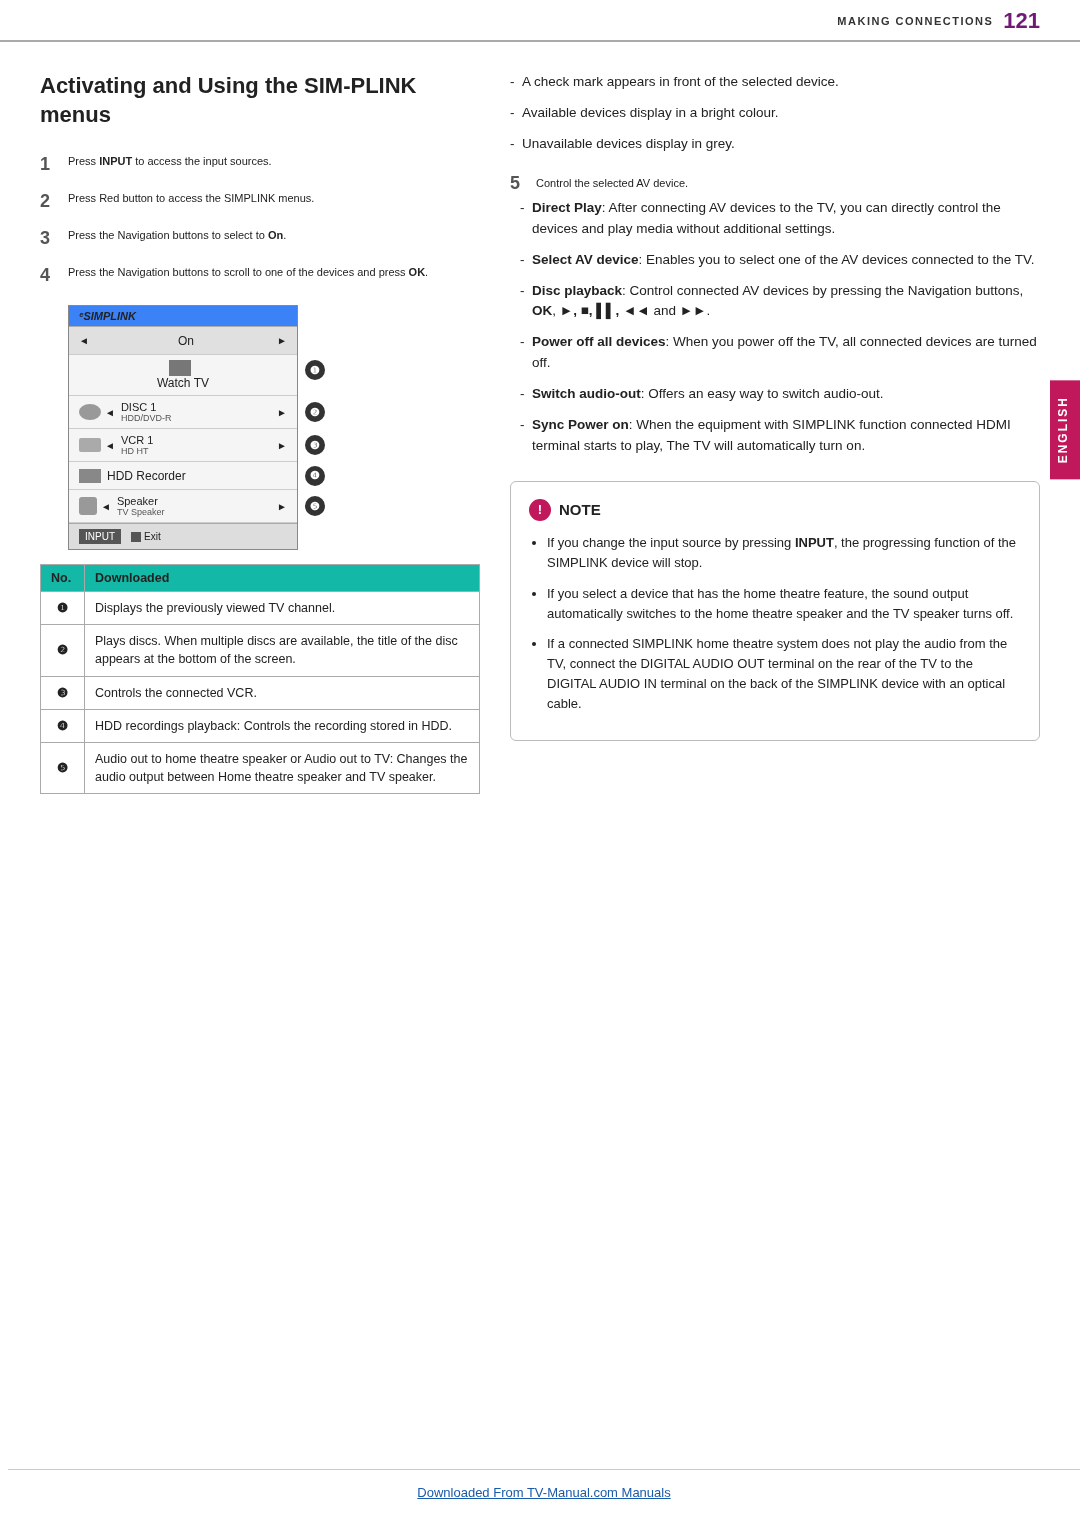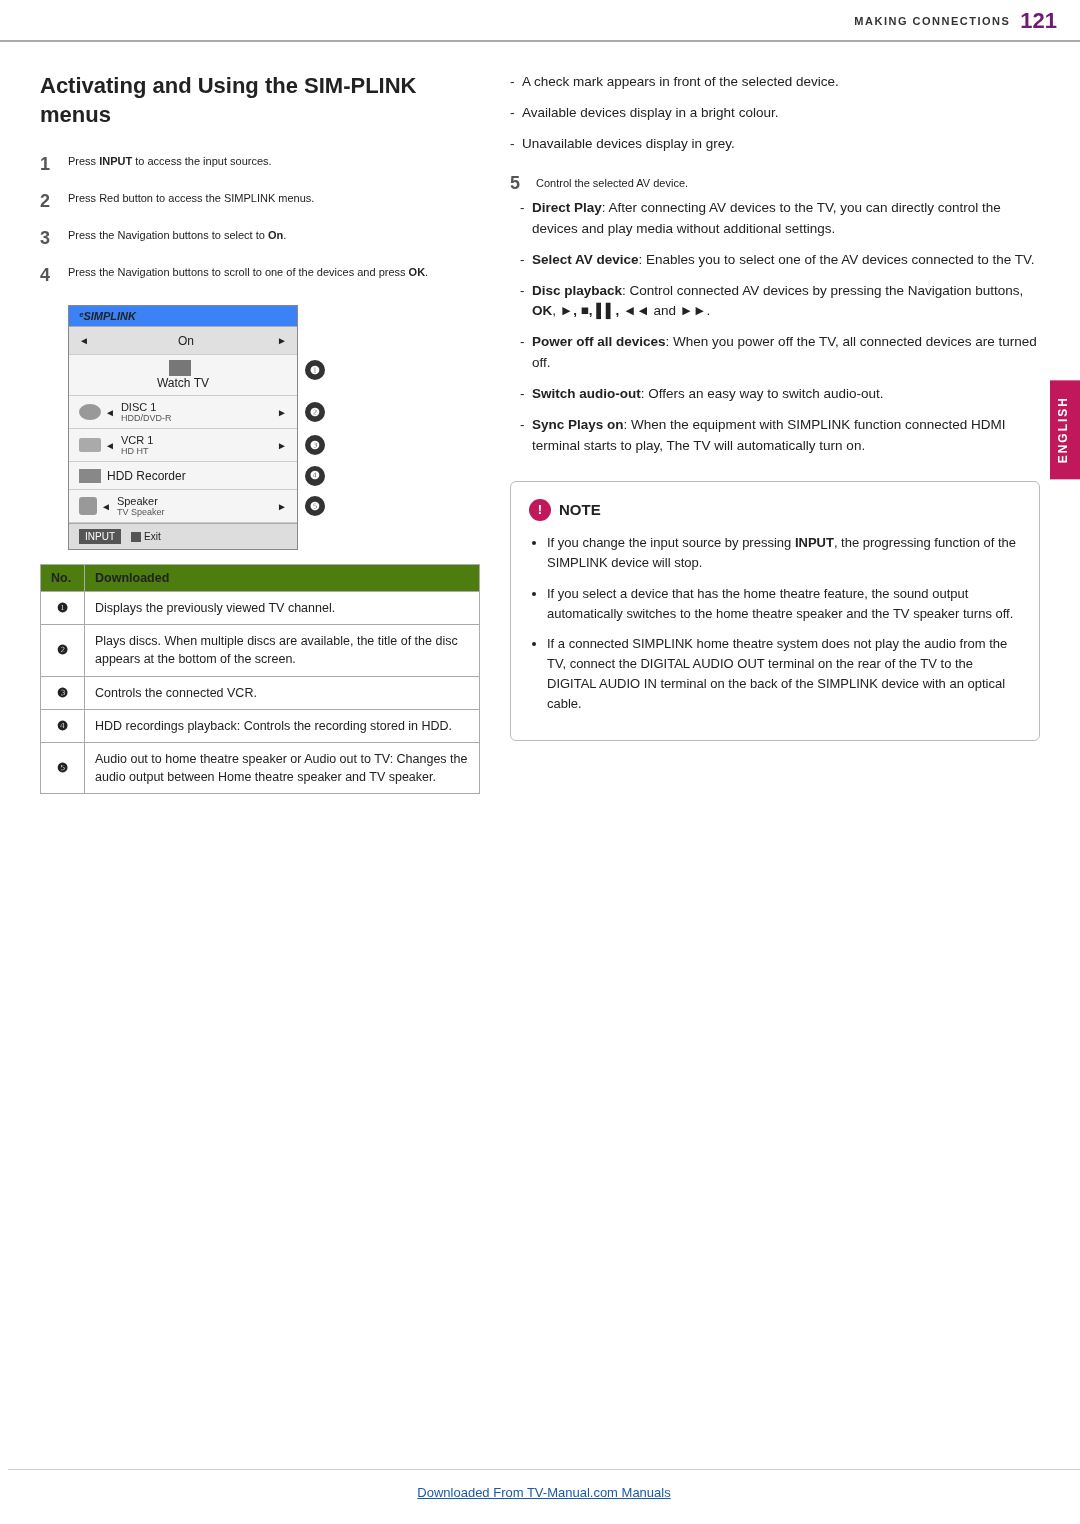--- a/index.html
+++ b/index.html
@@ -11,21 +11,21 @@
       font-size: 14px;
       color: #222;
       position: relative;
     }
 
     
     .top-header {
       display: flex;
       justify-content: flex-end;
       align-items: center;
-      padding: 8px 23px 6px 40px;
+      padding: 8px 40px 6px 40px;
       border-bottom: 1px solid #aaa;
     }
     .top-header-text {
       font-size: 11px;
       font-weight: bold;
       letter-spacing: 1.5px;
       color: #333;
       text-transform: uppercase;
     }
     .top-header-num {
@@ -186,21 +186,21 @@
     }
 
     
     .desc-table {
       width: 100%;
       border-collapse: collapse;
       margin-top: 10px;
       font-size: 12.5px;
     }
     .desc-table th {
-      background: #4d7c0f;
+      background: #14b8a6;
       border: 1px solid #aaa;
       padding: 6px 10px;
       text-align: left;
       font-weight: bold;
       font-size: 12.5px;
     }
     .desc-table td {
       border: 1px solid #aaa;
       padding: 7px 10px;
       vertical-align: top;
@@ -445,21 +445,21 @@
       <div class="right-item-row">
         <span class="list-num">5</span>
         <span class="list-text">Control the selected AV device.</span>
       </div>
       <ul class="bullet-list" style="margin-left:10px;">
         <li><strong>Direct Play</strong>: After connecting AV devices to the TV, you can directly control the devices and play media without additional settings.</li>
         <li><strong>Select AV device</strong>: Enables you to select one of the AV devices connected to the TV.</li>
         <li><strong>Disc playback</strong>: Control connected AV devices by pressing the Navigation buttons, <strong>OK</strong>, <strong>►, ■, ▌▌, ◄◄</strong> and <strong>►►</strong>.</li>
         <li><strong>Power off all devices</strong>: When you power off the TV, all connected devices are turned off.</li>
         <li><strong>Switch audio-out</strong>: Offers an easy way to switch audio-out.</li>
-        <li><strong>Sync Plays on</strong>: When the equipment with SIMPLINK function connected HDMI terminal starts to play, The TV will automatically turn on.</li>
+        <li><strong>Sync Power on</strong>: When the equipment with SIMPLINK function connected HDMI terminal starts to play, The TV will automatically turn on.</li>
       </ul>
     </div>
 
     <div class="note-box">
       <div class="note-header">
         <span class="note-icon">!</span>
         <span>NOTE</span>
       </div>
       <ul class="note-bullets">
         <li>If you change the input source by pressing <strong>INPUT</strong>, the progressing function of the SIMPLINK device will stop.</li>

